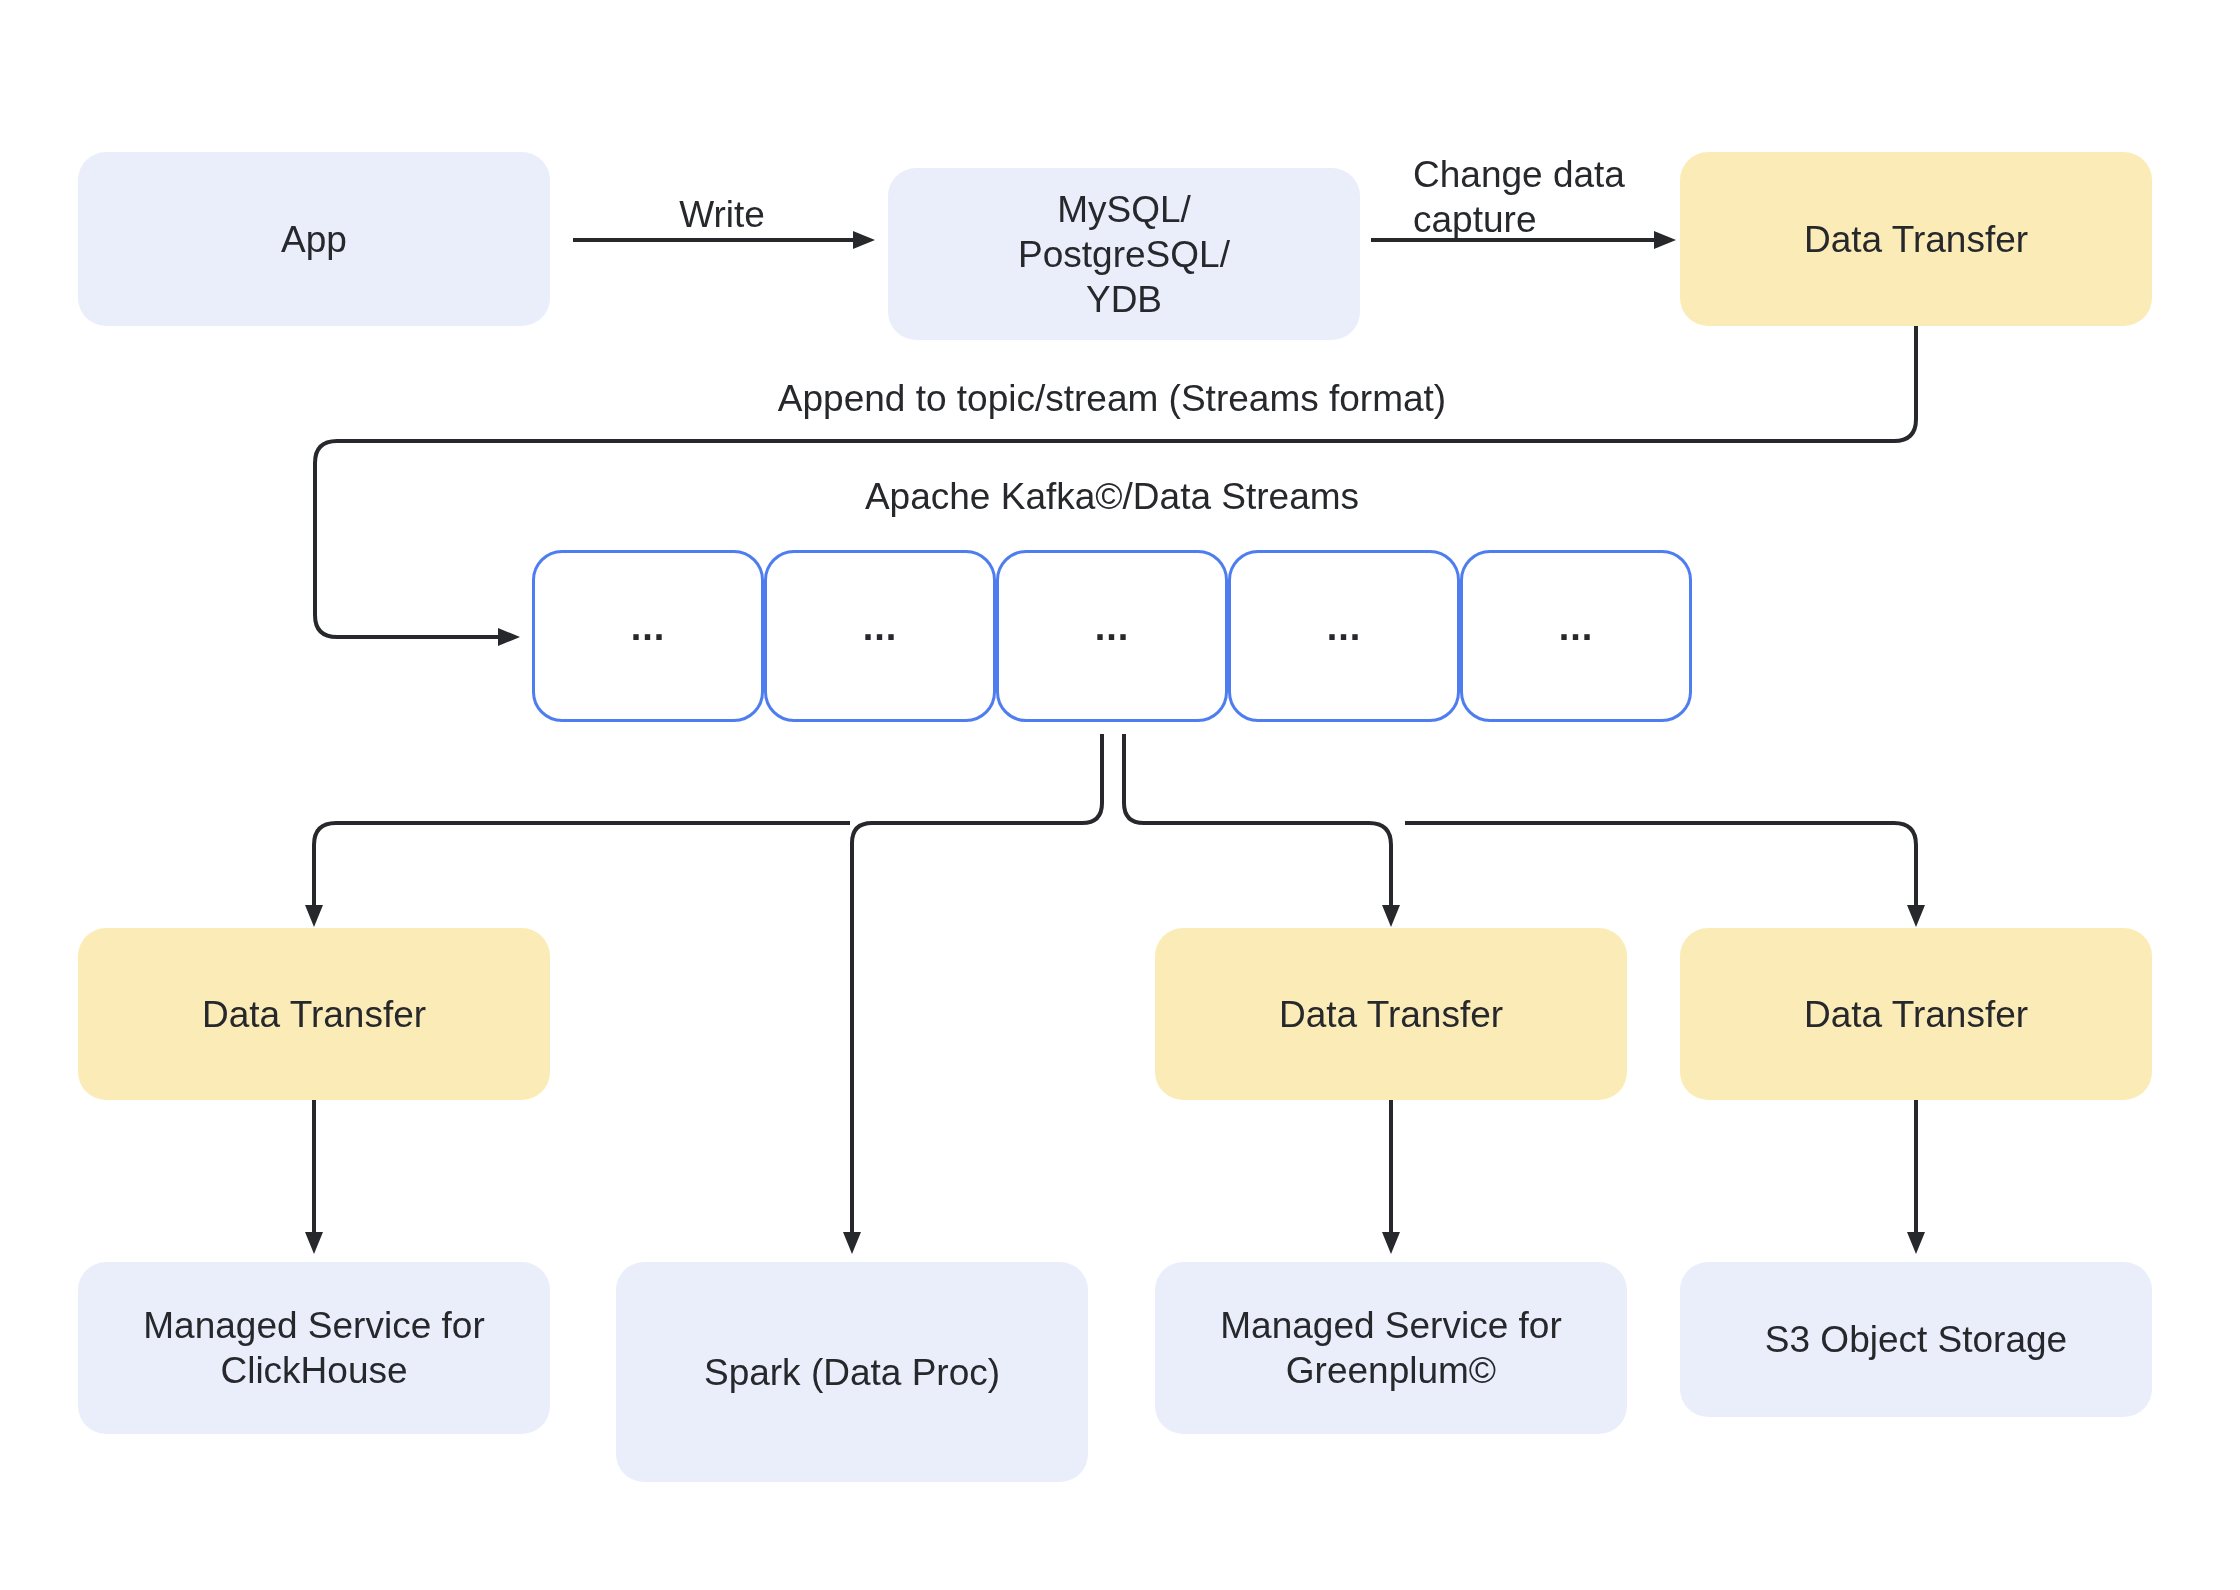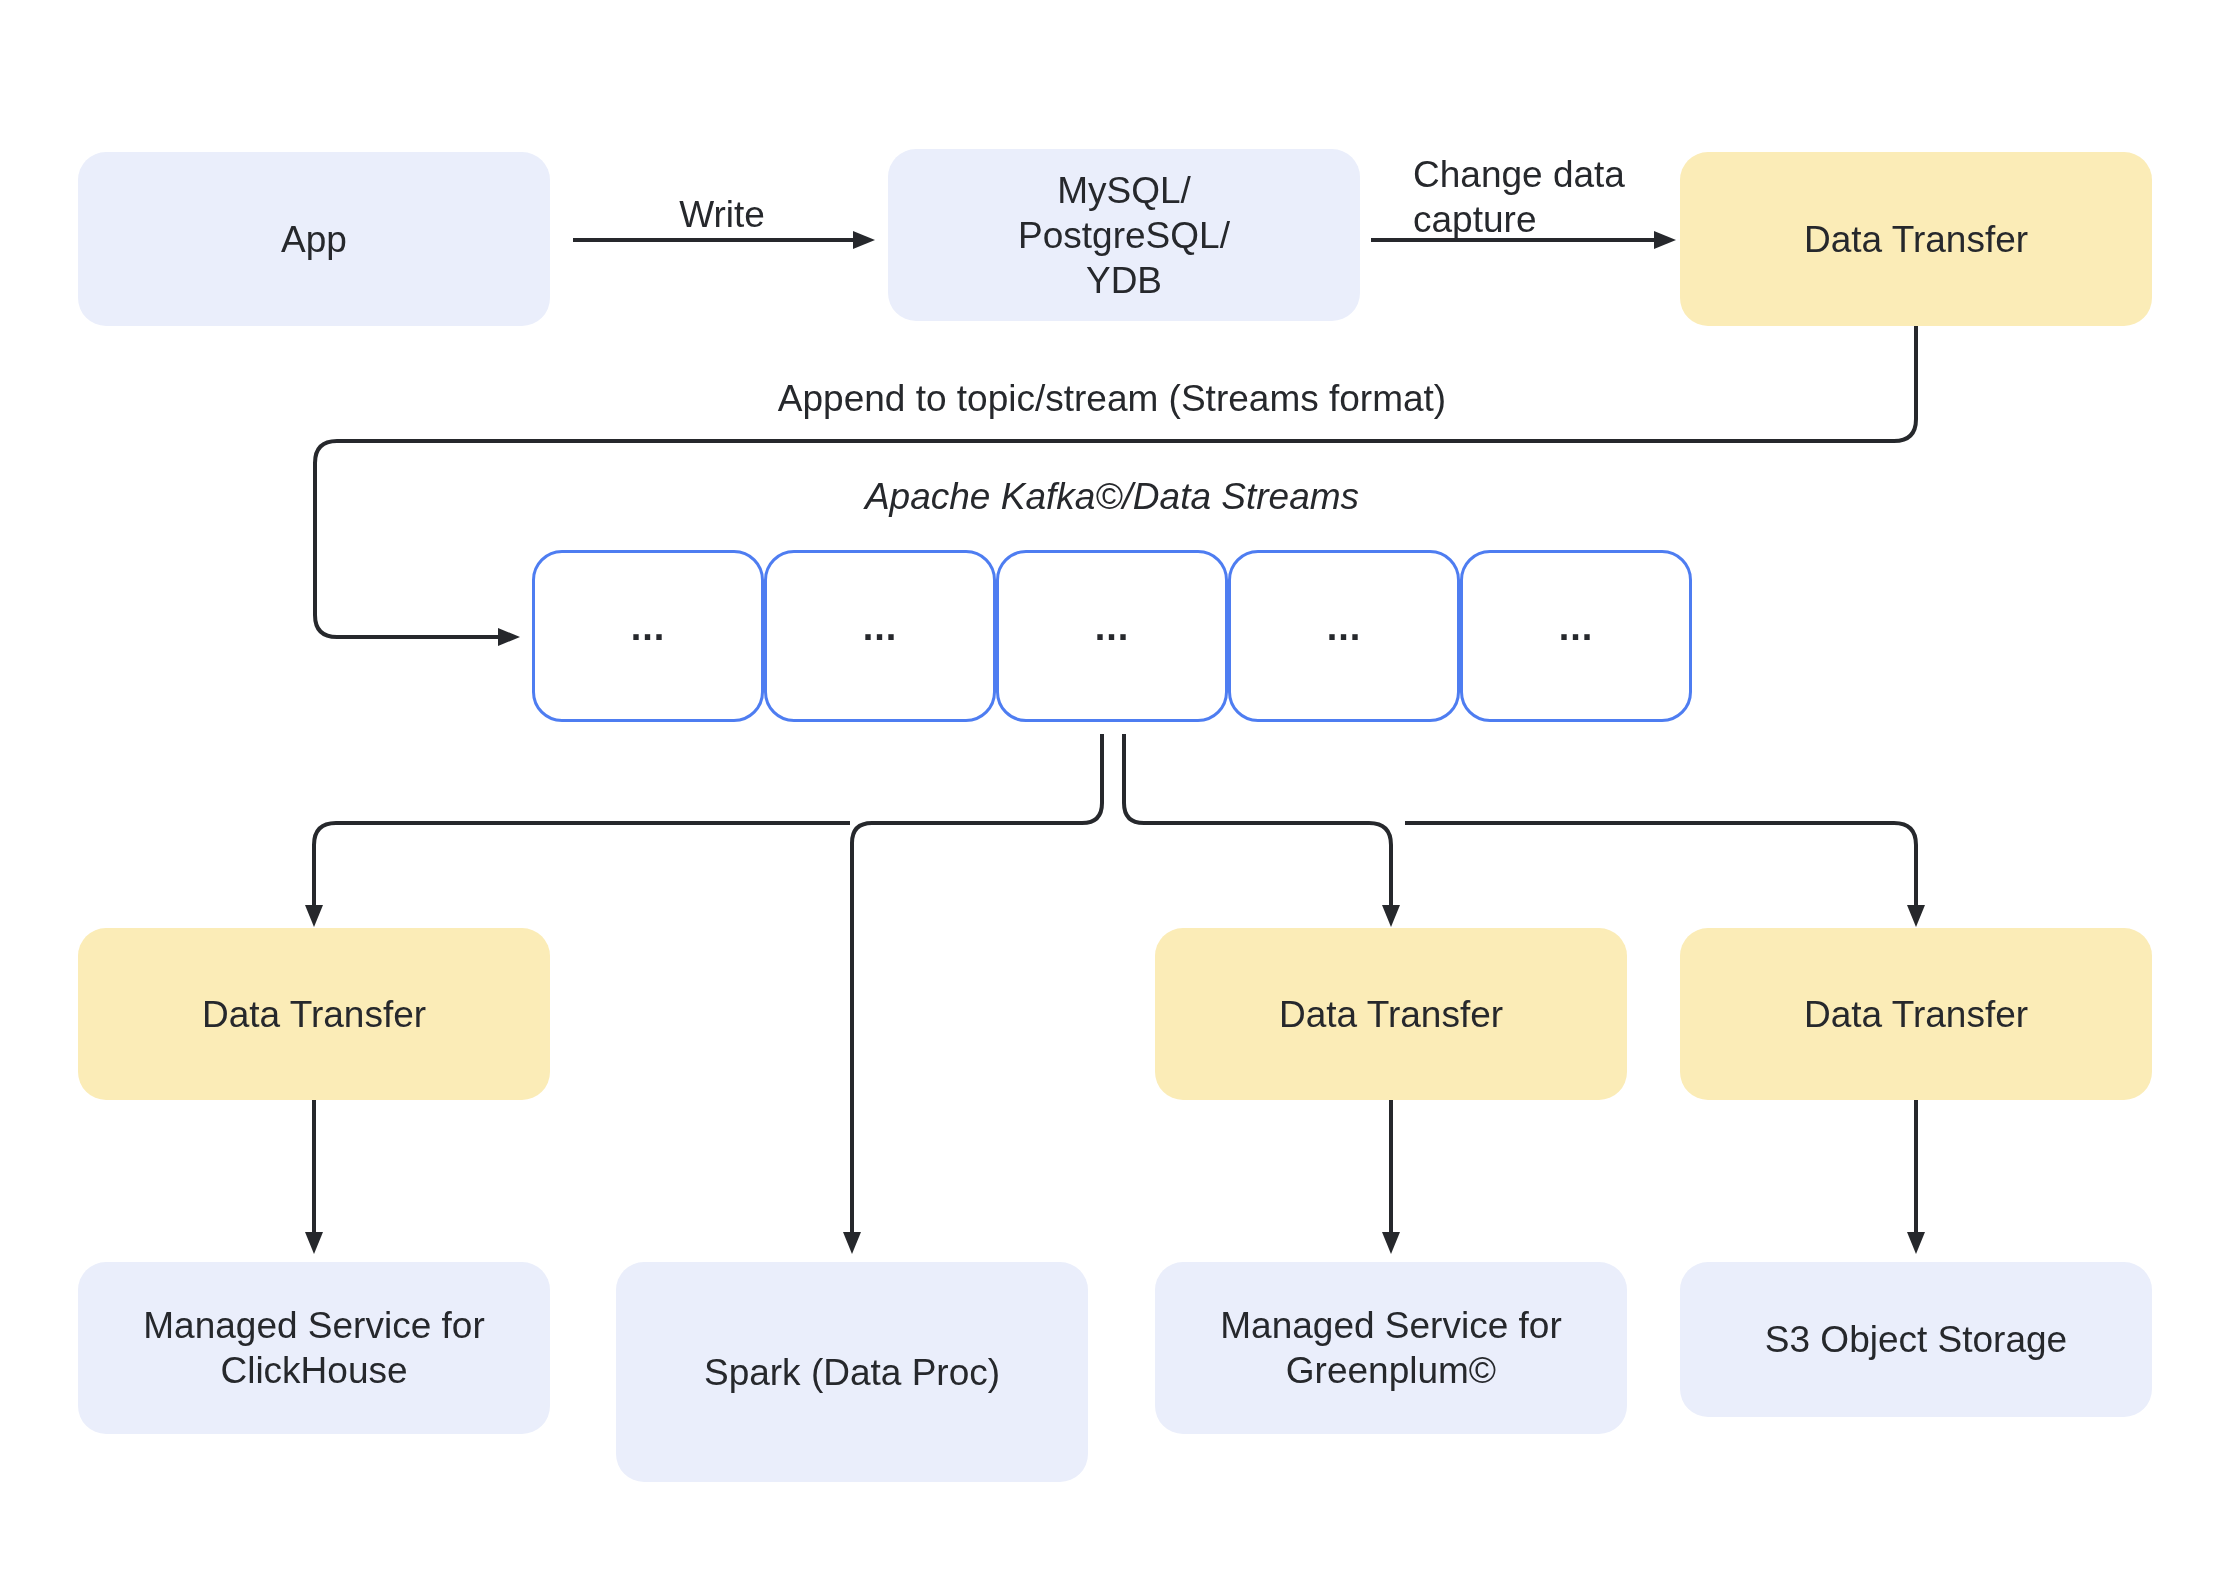--- a/index.html
+++ b/index.html
@@ -93,38 +93,38 @@
     <g>
       <path d="M1916 1100 V1232"></path>
       <polygon points="1907,1232 1925,1232 1916,1254"></polygon>
     </g>
   </svg>
 
   <div class="node blue" style="left:78px;top:152px;width:472px;height:174px;">
     <span class="label">App</span>
   </div>
 
-  <div class="node blue" style="left:888px;top:149px;width:472px;height:172px;">
+  <div class="node blue" style="left:888px;top:168px;width:472px;height:172px;">
     <span class="label">MySQL/
 PostgreSQL/
 YDB</span>
   </div>
 
   <div class="node yellow" style="left:1680px;top:152px;width:472px;height:174px;">
     <span class="label">Data Transfer</span>
   </div>
 
   <div class="edge-label" style="left:722px;top:192px;">Write</div>
 
   <div class="edge-label" style="left:1519px;top:152px;">Change data
 capture</div>
 
   <div class="edge-label" style="left:1112px;top:376px;">Append to topic/stream (Streams format)</div>
 
-  <div class="edge-label" style="left:1112px;top:474px;font-style:italic;">Apache Kafka©/Data Streams</div>
+  <div class="edge-label" style="left:1112px;top:474px;">Apache Kafka©/Data Streams</div>
 
   <div class="partition" style="left:532px;">
     <span class="dots">...</span>
   </div>
   <div class="partition" style="left:764px;">
     <span class="dots">...</span>
   </div>
   <div class="partition" style="left:996px;">
     <span class="dots">...</span>
   </div>

